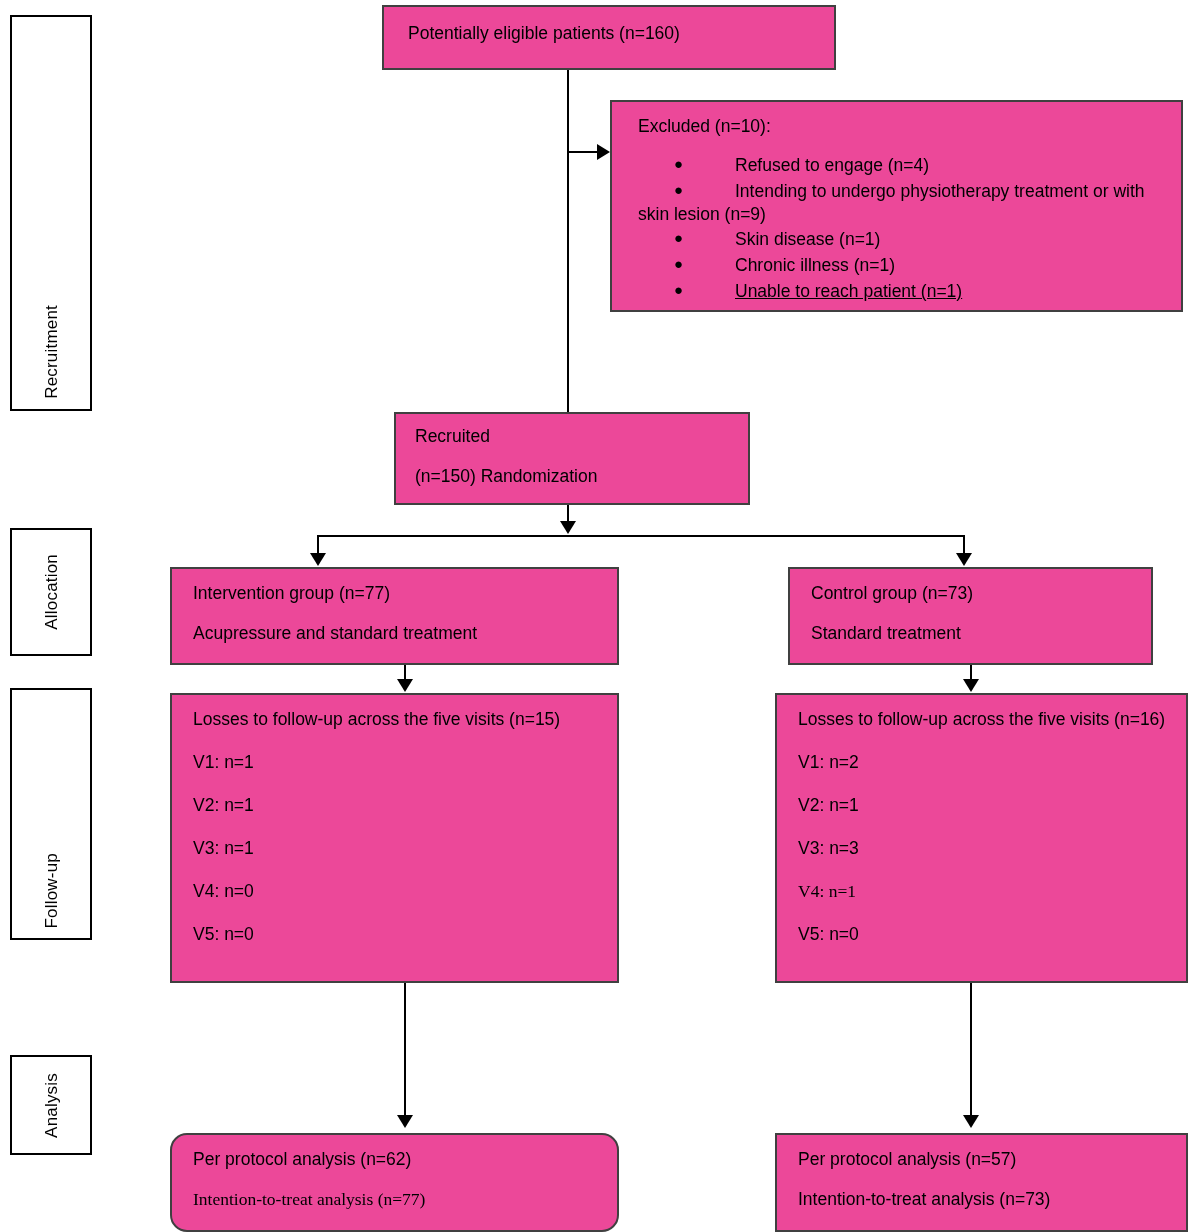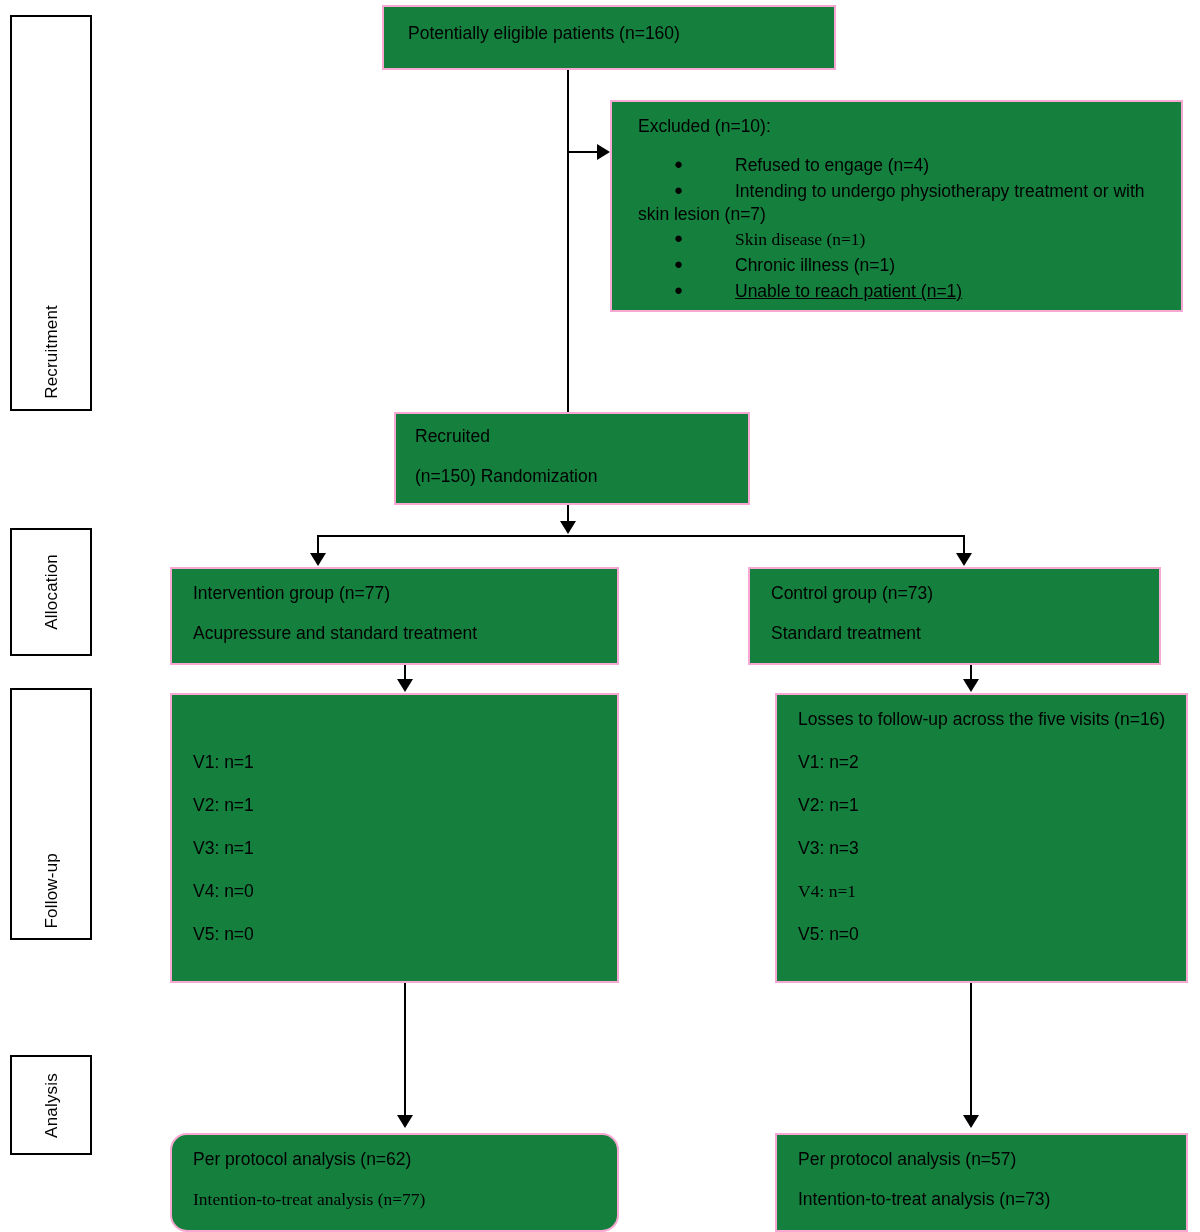--- a/index.html
+++ b/index.html
@@ -15,22 +15,22 @@
   #canvas {
     position: relative;
     width: 1200px;
     height: 1232px;
     background: #ffffff;
     overflow: hidden;
   }
   .box {
     position: absolute;
     box-sizing: border-box;
-    border: 2px solid #f9a8d4;
-    background: #15803d;
+    border: 2px solid #404040;
+    background: #ec4899;
   }
   .stage-label {
     position: absolute;
     box-sizing: border-box;
     border: 2px solid #000000;
     background: #ffffff;
     display: flex;
     align-items: flex-end;
     justify-content: center;
   }
@@ -159,25 +159,25 @@
 
   <div class="box" style="left:610px; top:100px; width:573px; height:212px;">
     <span class="line" style="left:26px; top:14px;">Excluded (n=10):</span>
     <ul class="blist" style="left:26px; top:52px; width:528px;">
       <li>
         <span class="bullet" style="left:36px;">●</span>
         <span class="btext" style="padding-left:97px;">Refused to engage (n=4)</span>
       </li>
       <li>
         <span class="bullet" style="left:36px;">●</span>
-        <span class="btext" style="padding-left:0; text-indent:97px;">Intending to undergo physiotherapy treatment or with skin lesion (n=7)</span>
-      </li>
-      <li>
-        <span class="bullet" style="left:36px;">●</span>
-        <span class="btext" style="padding-left:97px;font-family:Liberation Serif, serif;">Skin disease (n=1)</span>
+        <span class="btext" style="padding-left:0; text-indent:97px;">Intending to undergo physiotherapy treatment or with skin lesion (n=9)</span>
+      </li>
+      <li>
+        <span class="bullet" style="left:36px;">●</span>
+        <span class="btext" style="padding-left:97px;">Skin disease (n=1)</span>
       </li>
       <li>
         <span class="bullet" style="left:36px;">●</span>
         <span class="btext" style="padding-left:97px;">Chronic illness (n=1)</span>
       </li>
       <li>
         <span class="bullet" style="left:36px;">●</span>
         <span class="btext" style="padding-left:97px;text-decoration:underline;">Unable to reach patient (n=1)</span>
       </li>
     </ul>
@@ -186,26 +186,27 @@
   <div class="box" style="left:394px; top:412px; width:356px; height:93px;">
     <span class="line" style="left:19px; top:12px;">Recruited</span>
     <span class="line" style="left:19px; top:52px;">(n=150) Randomization</span>
   </div>
 
   <div class="box" style="left:170px; top:567px; width:449px; height:98px;">
     <span class="line" style="left:21px; top:14px;">Intervention group (n=77)</span>
     <span class="line" style="left:21px; top:54px;text-align:right;">Acupressure and standard treatment</span>
   </div>
 
-  <div class="box" style="left:748px; top:567px; width:413px; height:98px;">
+  <div class="box" style="left:788px; top:567px; width:365px; height:98px;">
     <span class="line" style="left:21px; top:14px;">Control group (n=73)</span>
     <span class="line" style="left:21px; top:54px;">Standard treatment</span>
   </div>
 
   <div class="box" style="left:170px; top:693px; width:449px; height:290px;">
+    <span class="line" style="left:21px; top:14px;">Losses to follow-up across the five visits (n=15)</span>
     <span class="line" style="left:21px; top:57px;">V1: n=1</span>
     <span class="line" style="left:21px; top:100px;">V2: n=1</span>
     <span class="line" style="left:21px; top:143px;">V3: n=1</span>
     <span class="line" style="left:21px; top:186px;">V4: n=0</span>
     <span class="line" style="left:21px; top:229px;">V5: n=0</span>
   </div>
 
   <div class="box" style="left:775px; top:693px; width:413px; height:290px;">
     <span class="line" style="left:21px; top:14px;">Losses to follow-up across the five visits (n=16)</span>
     <span class="line" style="left:21px; top:57px;">V1: n=2</span>

